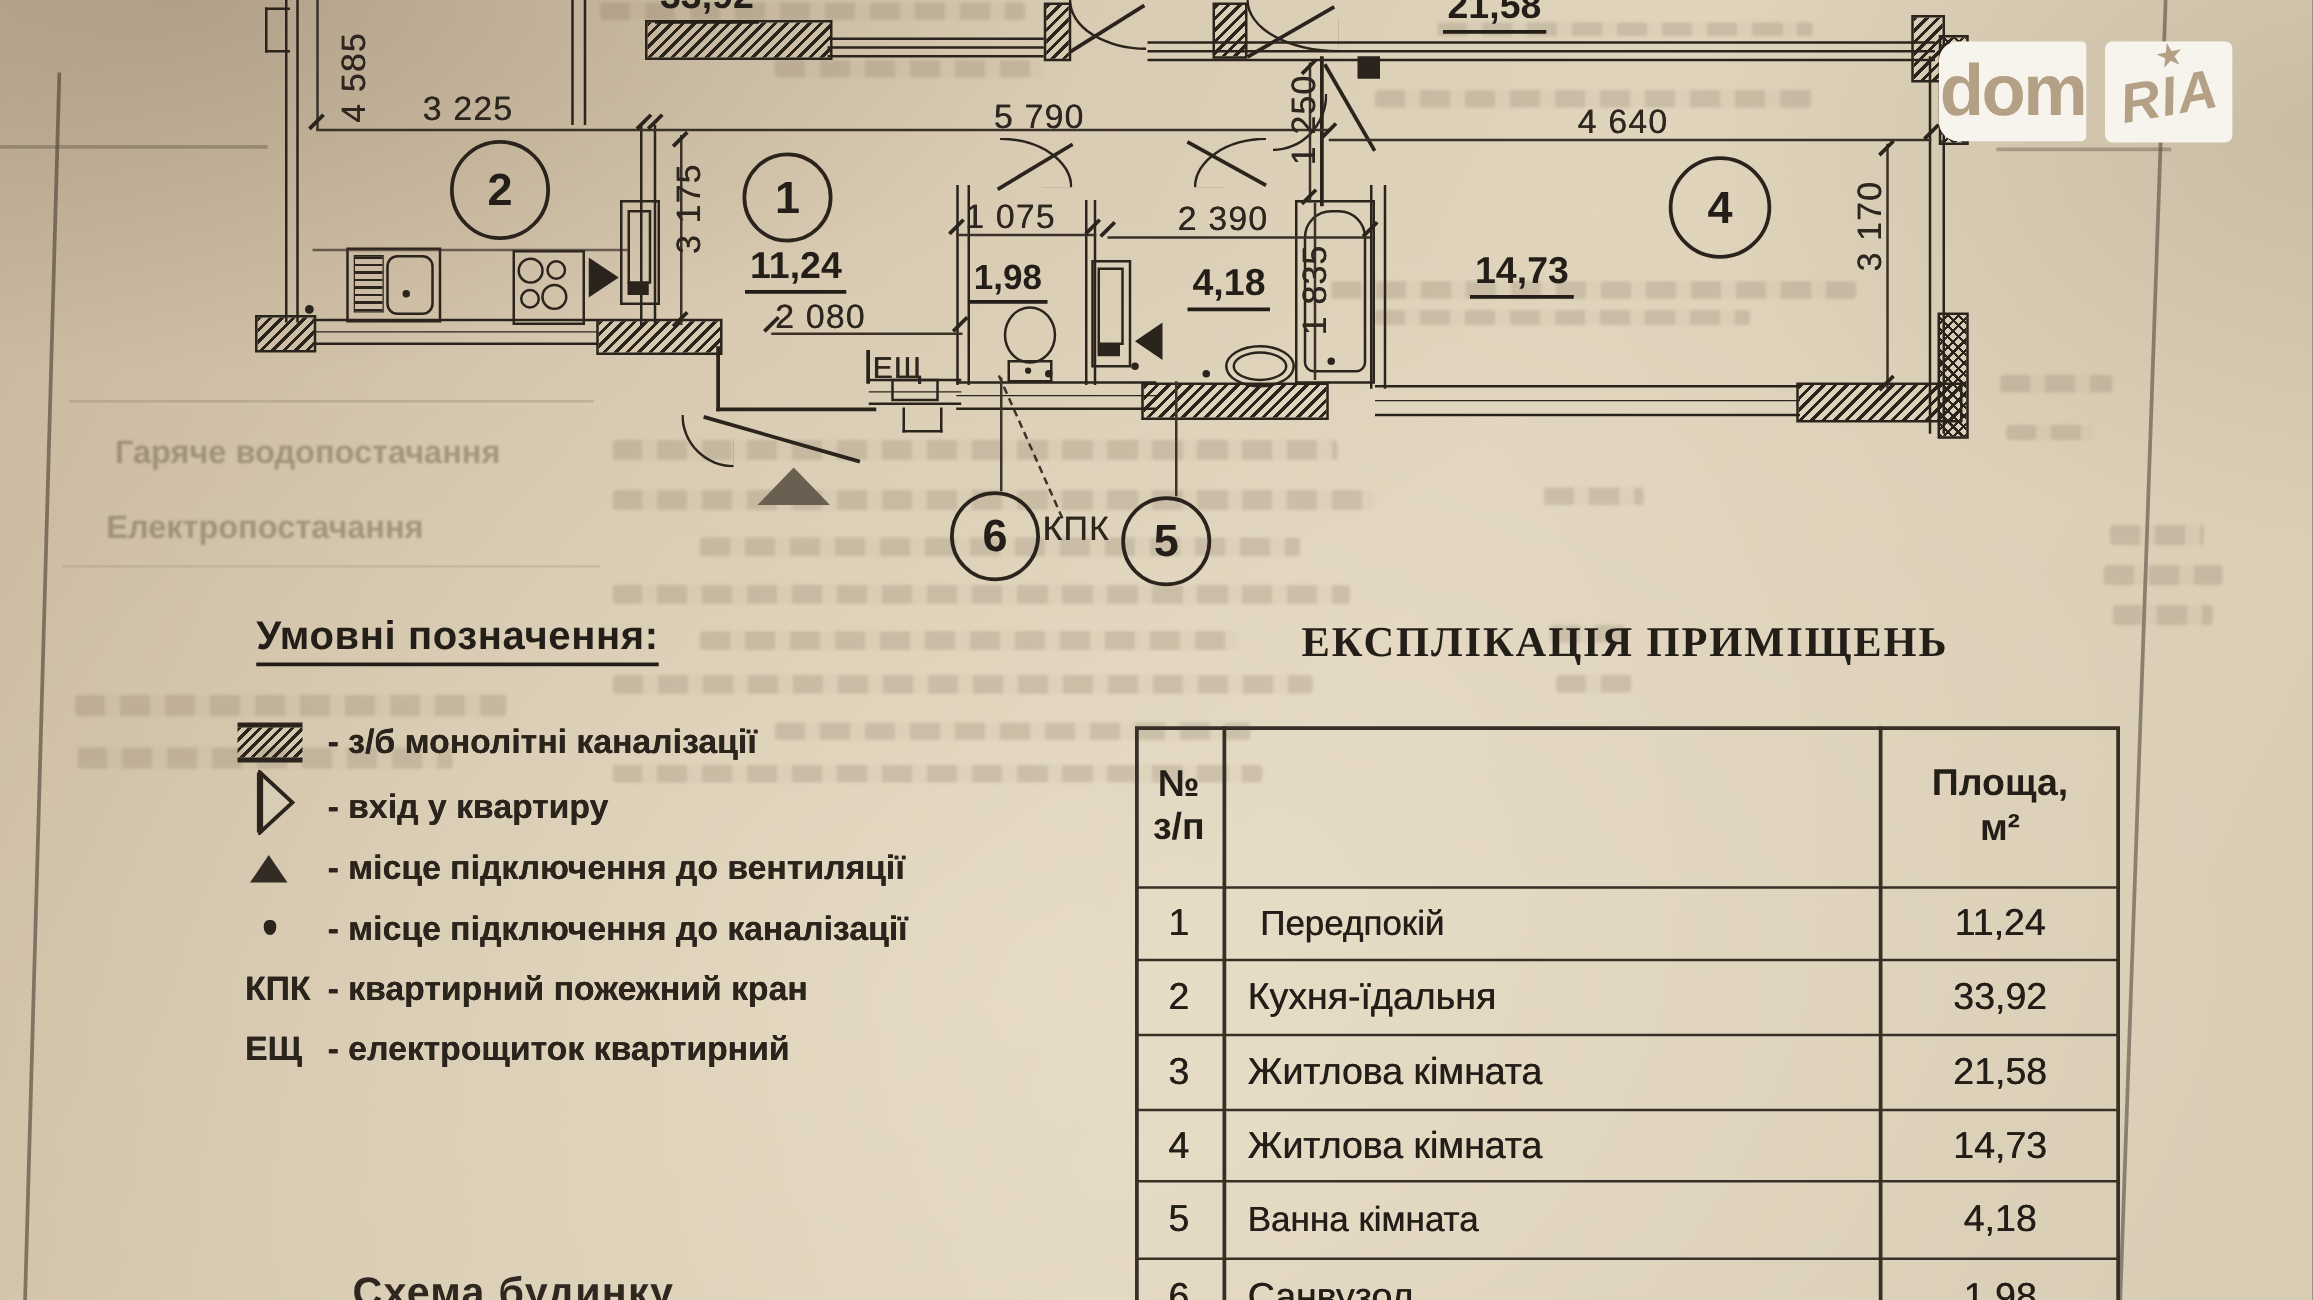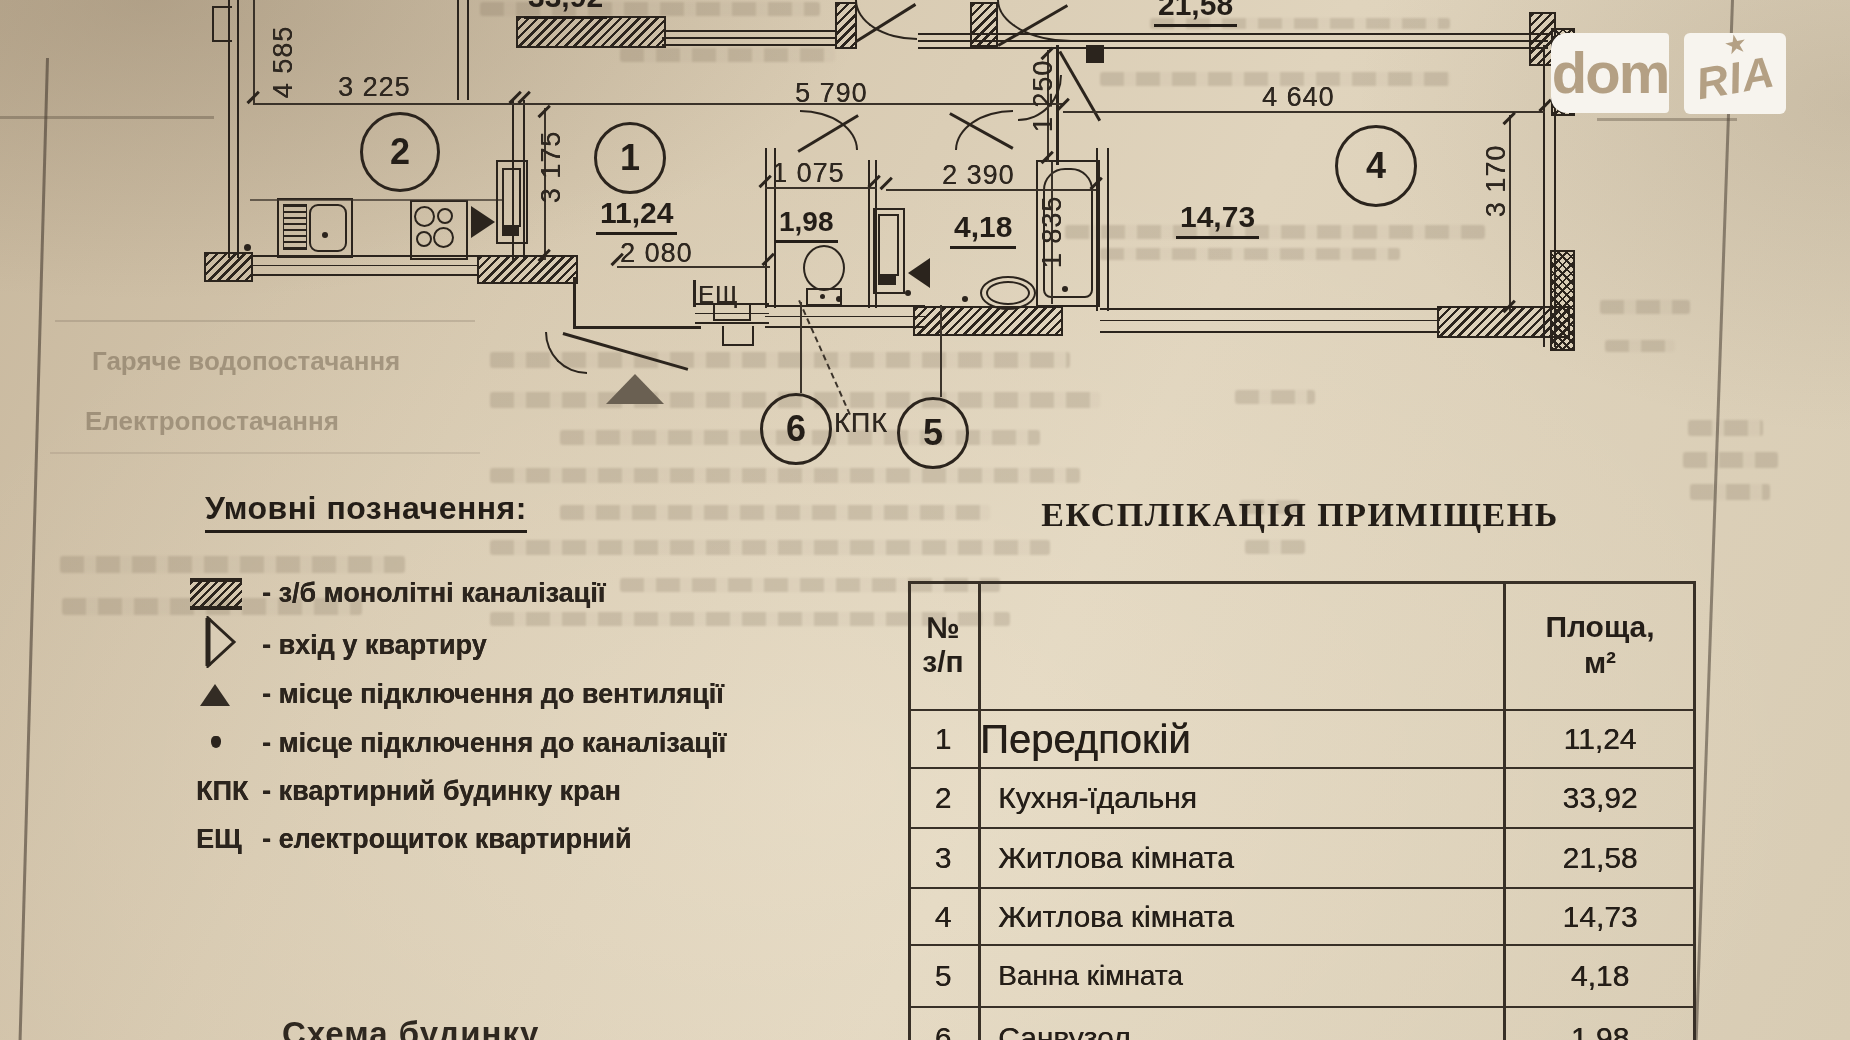--- a/index.html
+++ b/index.html
@@ -284,21 +284,21 @@
     </svg>
     <div class="legend-item-text abs" style="left:262px;top:630px;">- вхід у квартиру</div>
 
     <div class="tri-up-dark" style="left:200px;top:684px;"></div>
     <div class="legend-item-text abs" style="left:262px;top:679px;">- місце підключення до вентиляції</div>
 
     <div class="dot" style="left:211px;top:736px;width:10px;height:12px;border-radius:40% 40% 50% 50%;"></div>
     <div class="legend-item-text abs" style="left:262px;top:728px;">- місце підключення до каналізації</div>
 
     <div class="legend-item-text abs" style="left:196px;top:776px;">КПК</div>
-    <div class="legend-item-text abs" style="left:262px;top:776px;">- квартирний будинку кран</div>
+    <div class="legend-item-text abs" style="left:262px;top:776px;">- квартирний пожежний кран</div>
 
     <div class="legend-item-text abs" style="left:196px;top:824px;">ЕЩ</div>
     <div class="legend-item-text abs" style="left:262px;top:824px;">- електрощиток квартирний</div>
   </div>
 
   <div>
     <div style="position:absolute;left:980px;top:496px;width:640px;text-align:center;font-size:34px;font-weight:bold;color:#241e18;letter-spacing:1.5px;font-family:Liberation Serif, serif;">ЕКСПЛІКАЦІЯ ПРИМІЩЕНЬ</div>
 
     <div class="abs" style="left:905px;top:578px;width:788px;height:480px;border:3px solid #38302700;">
 
@@ -315,21 +315,21 @@
         <div class="tbl-cell" style="position:absolute;left:597px;top:0;width:190px;height:100%;flex-direction:column;justify-content:center;font-size:30px;font-weight:bold;line-height:1.2;">
           <span>Площа,</span>
           <span>м²</span>
         </div>
       </div>
 
       <div class="abs" style="left:0;top:130px;width:100%;height:58px;border-bottom:2px solid #383027;box-sizing:border-box;">
         <div class="tbl-cell" style="position:absolute;left:0;width:70px;height:100%;justify-content:center;font-size:30px;">
               <span style="text-shadow:.4px 0 #241e18;">1</span>
             </div>
-        <div class="tbl-cell" style="position:absolute;left:72px;width:500px;height:100%;font-size:40px;">
+        <div class="tbl-cell" style="position:absolute;left:100px;width:500px;height:100%;font-size:28px;">
               <span style="text-shadow:.4px 0 #241e18;">Передпокій</span>
             </div>
         <div class="tbl-cell" style="position:absolute;left:597px;width:190px;height:100%;justify-content:center;font-size:30px;">
               <span style="text-shadow:.4px 0 #241e18;">11,24</span>
             </div>
       </div>
       <div class="abs" style="left:0;top:188px;width:100%;height:60px;border-bottom:2px solid #383027;box-sizing:border-box;">
         <div class="tbl-cell" style="position:absolute;left:0;width:70px;height:100%;justify-content:center;font-size:30px;">
               <span style="text-shadow:.4px 0 #241e18;">2</span>
             </div>

